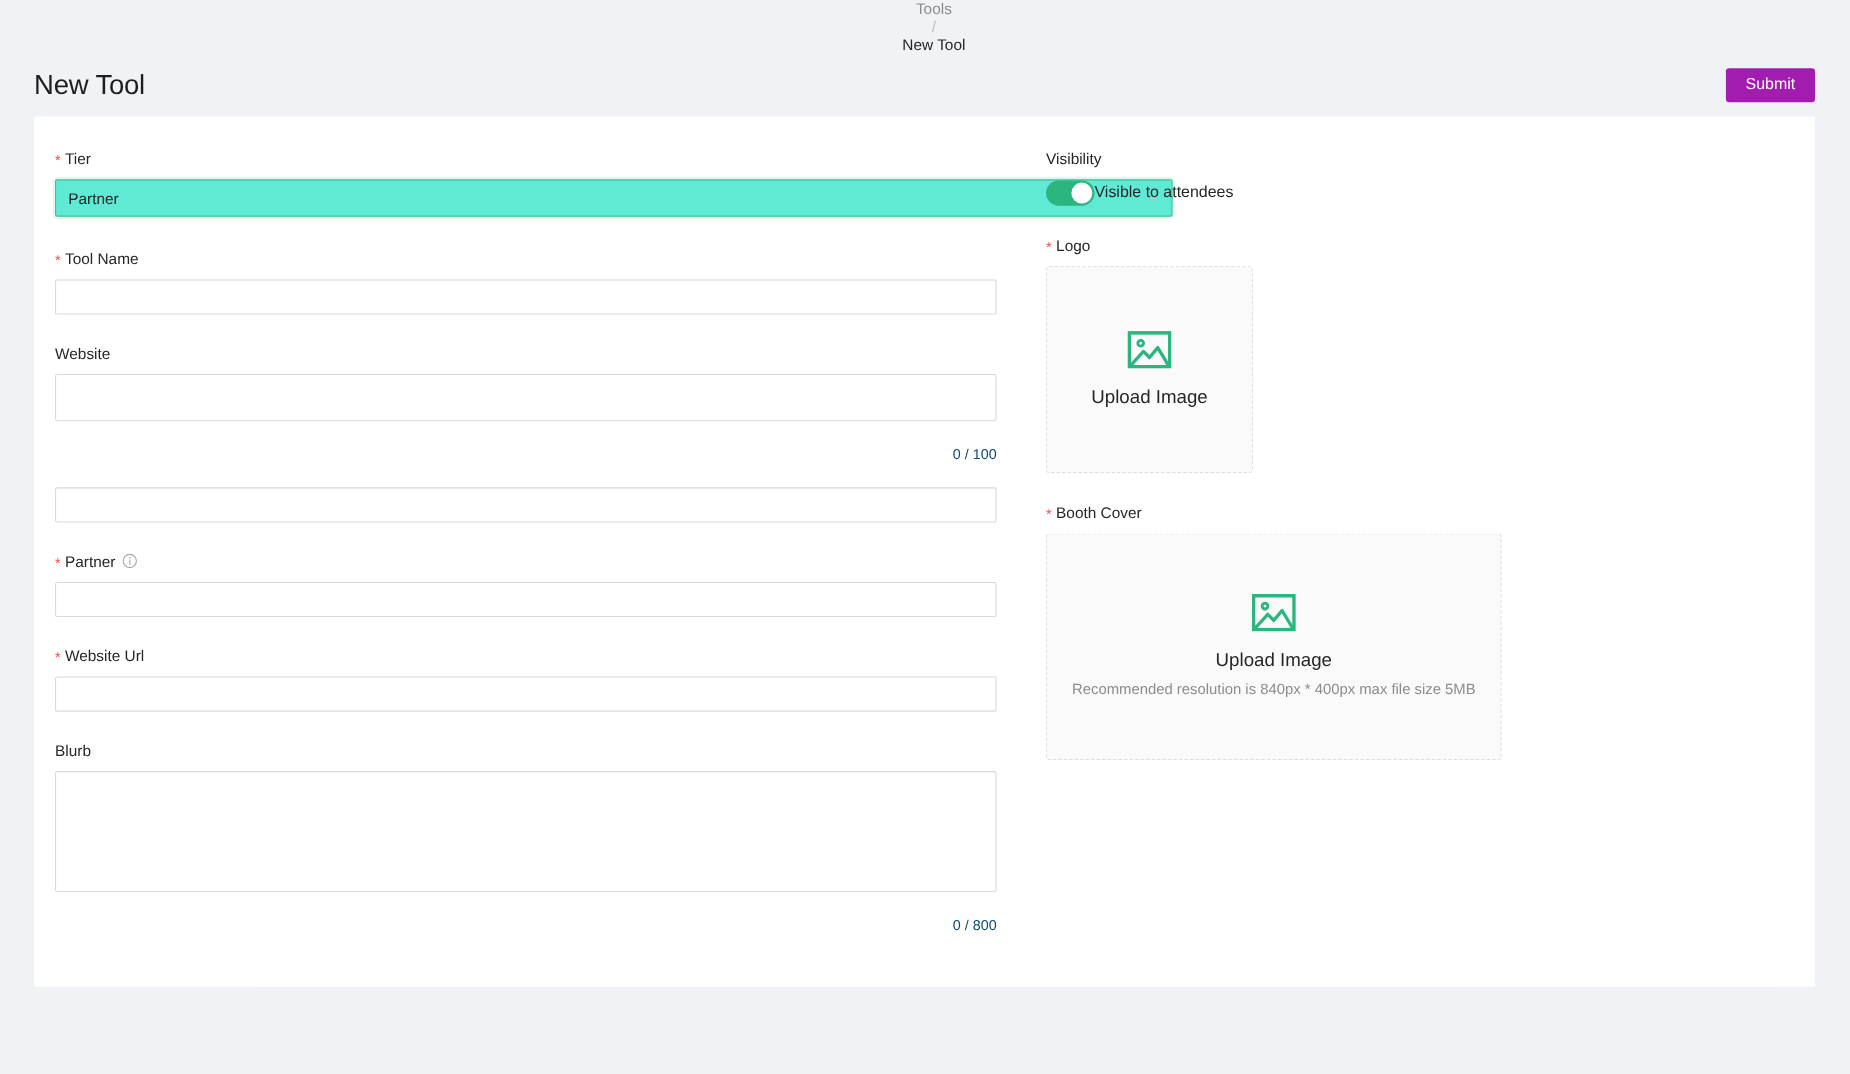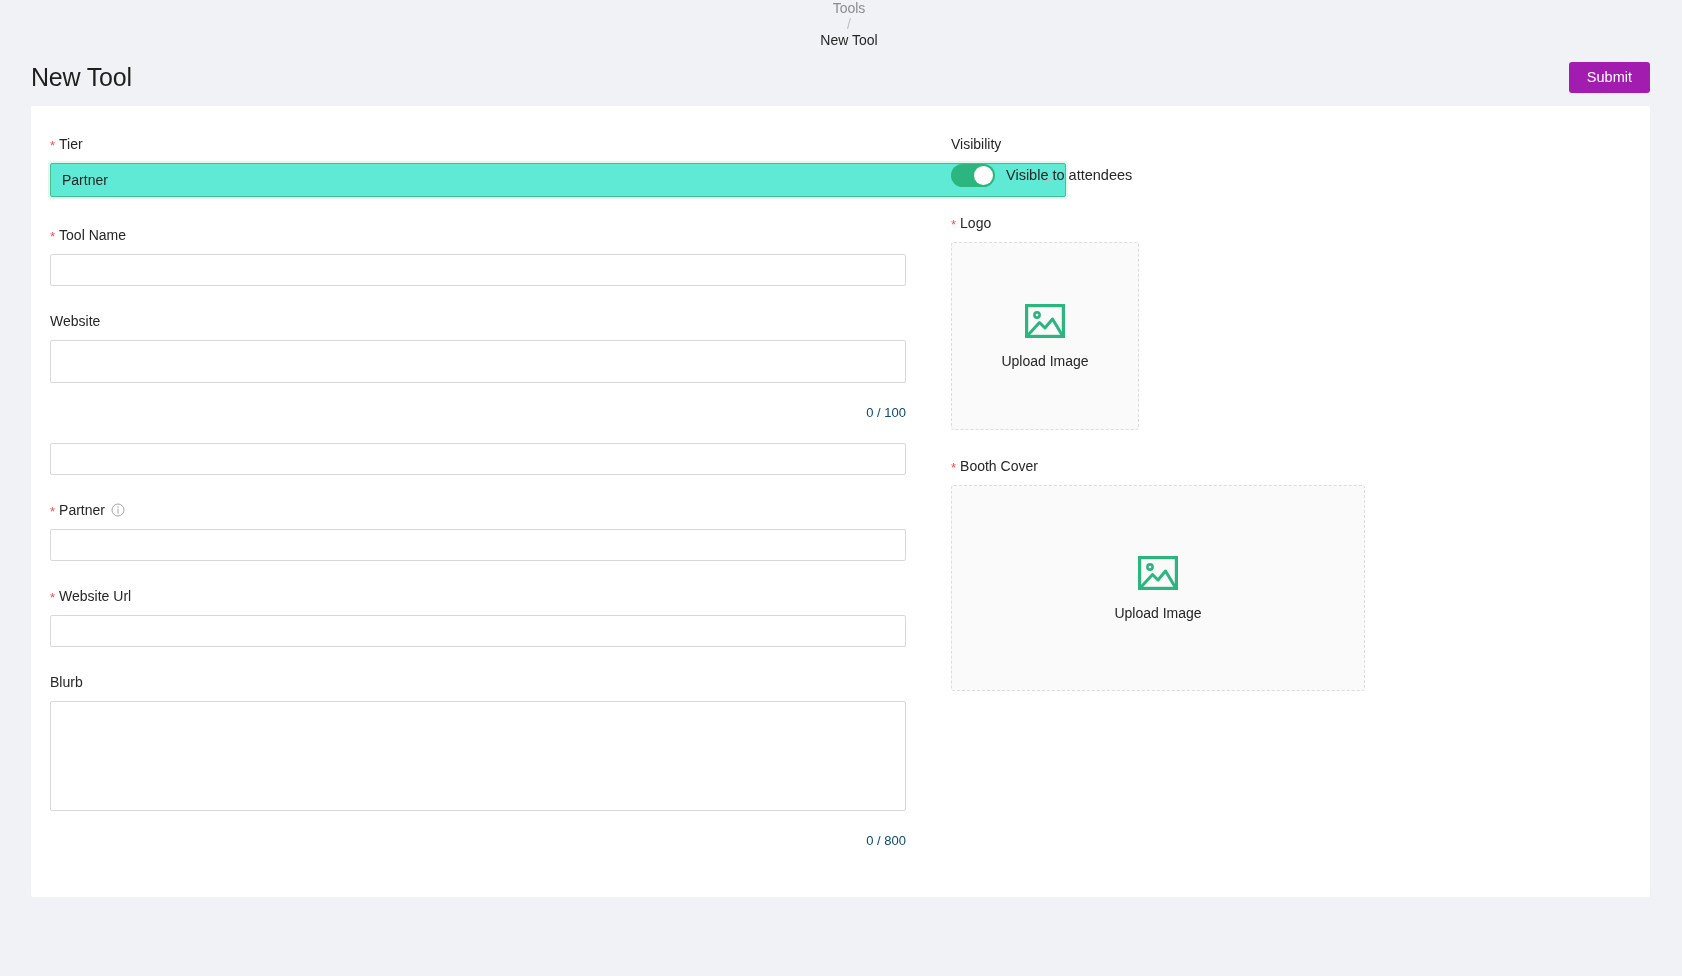--- a/index.html
+++ b/index.html
@@ -180,41 +180,40 @@
   .toggle .knob {
     position: absolute;
     top: 2px;
     right: 2px;
     width: 19px;
     height: 19px;
     border-radius: 50%;
     background: #fff;
   }
   .toggle-label {
-    margin-left: 11px;
     font-size: 14.5px;
     color: #262626;
   }
 
   .upload-zone {
     border: 1px dashed #dcdcdc;
     border-radius: 3px;
     background: #fafafa;
     display: flex;
     flex-direction: column;
     align-items: center;
     justify-content: center;
     cursor: pointer;
     text-align: center;
   }
   .uz-logo  { width: 188px; height: 188px; }
   .uz-booth { width: 414px; height: 206px; }
 
   .uz-title {
-    font-size: 14px;
+    font-size: 17px;
     color: #262626;
     margin-top: 11px;
   }
   .uz-hint {
     font-size: 13.5px;
     color: #8c8c8c;
     line-height: 21px;
     margin-top: 4px;
     padding: 0 26px;
   }
@@ -368,18 +367,19 @@
         </div>
         <div class="upload-zone uz-booth">
           <span>
             <svg width="40" height="34" viewBox="0 0 40 34" fill="none" aria-hidden="true">
               <rect x="1.6" y="1.6" width="36.8" height="30.8" stroke="#2cb57f" stroke-width="3.2"></rect>
               <circle cx="12" cy="11" r="2.6" stroke="#2cb57f" stroke-width="2.6"></circle>
               <path d="M4 30 L14.5 18.5 L20 24 L27.5 15 L36.5 30" stroke="#2cb57f" stroke-width="3" stroke-linejoin="round" stroke-linecap="round" fill="none"></path>
             </svg>
           </span>
           <div class="uz-title">Upload Image</div>
+          <div class="uz-hint uz-hint-booth">Recommended resolution is 840px * 400px max file size 5MB</div>
         </div>
       </div>
 
     </div>
   </div>
 </div>
 
 </body></html>

